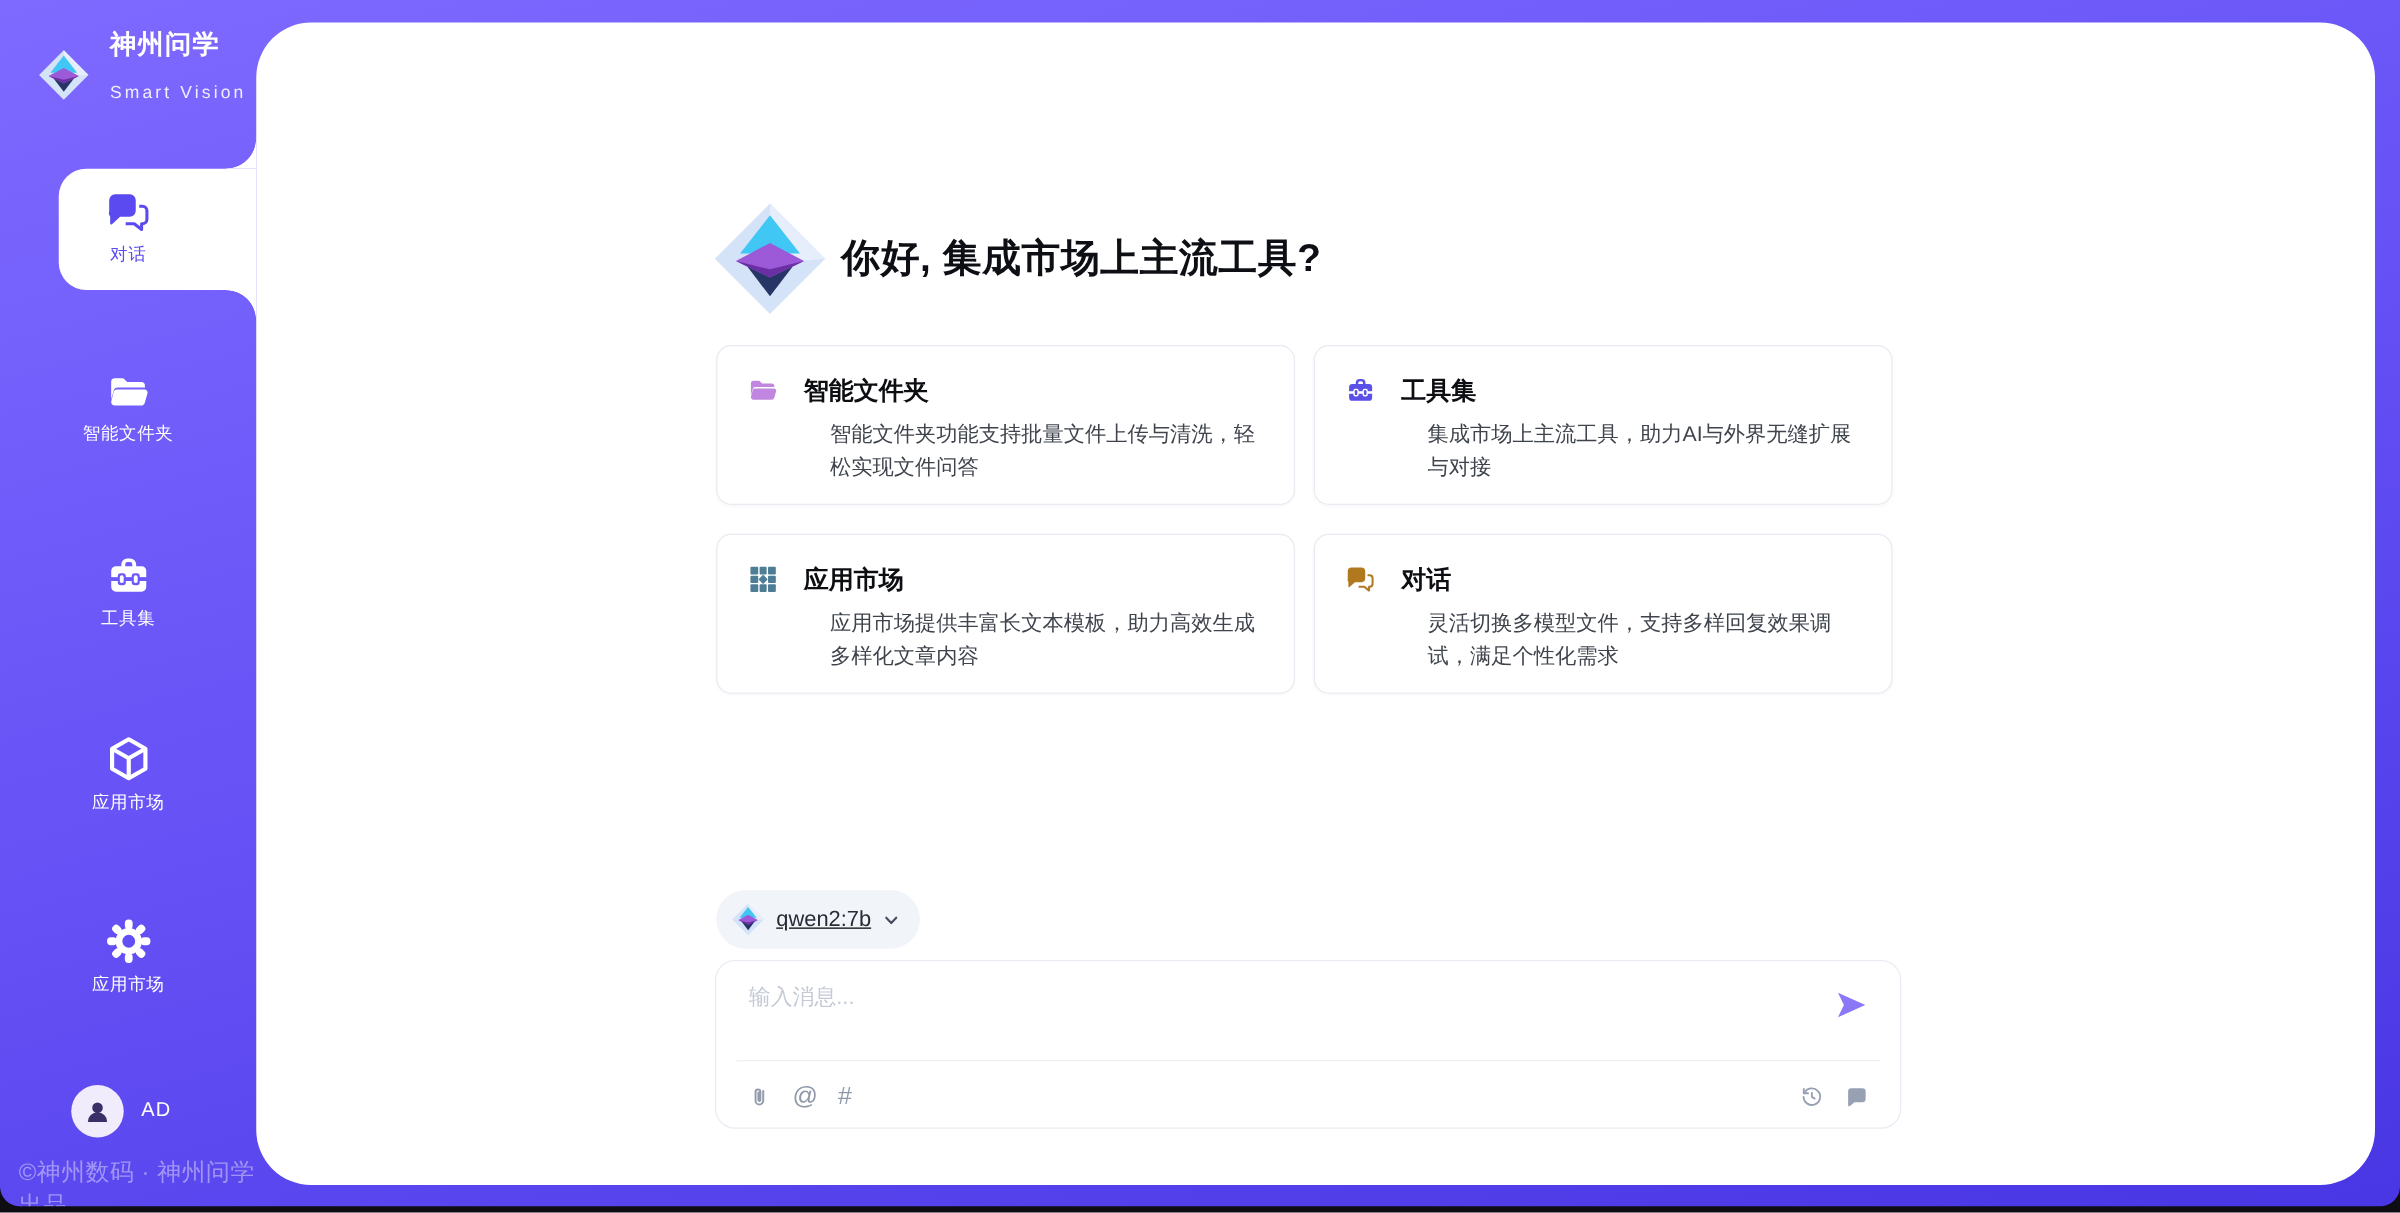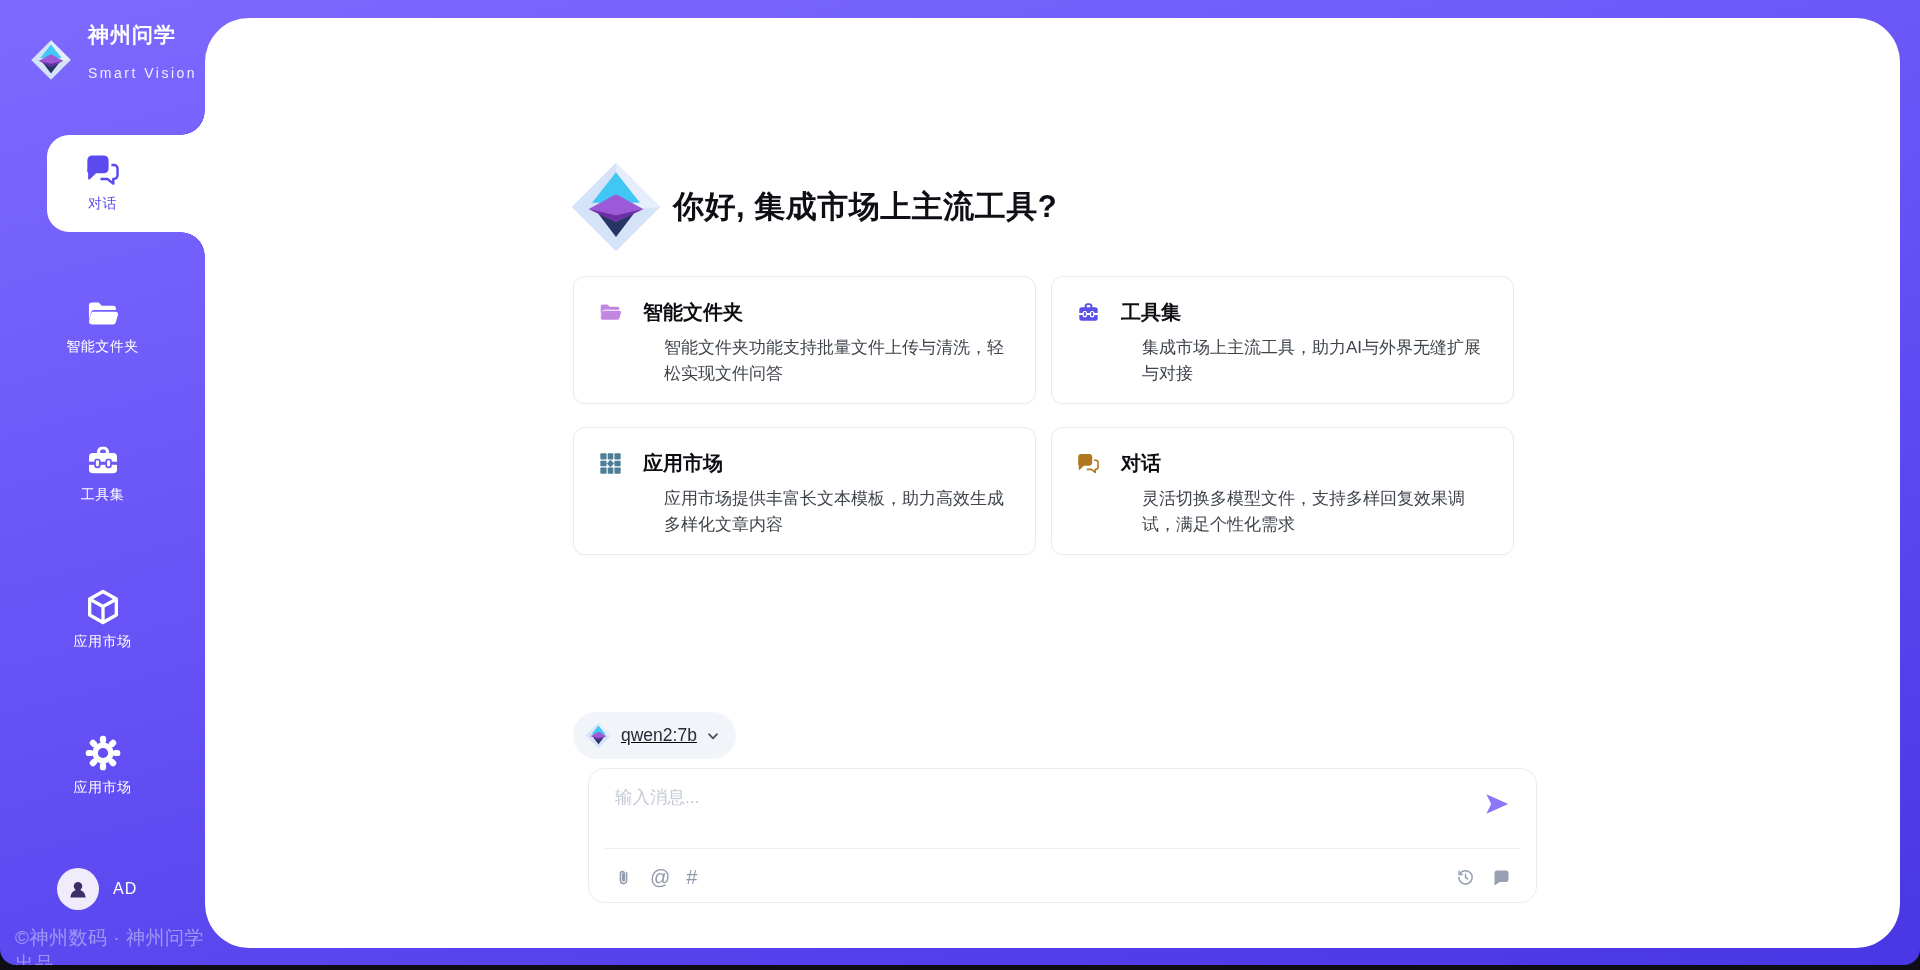--- a/index.html
+++ b/index.html
@@ -50,21 +50,21 @@
   .card-head { display:flex; align-items:center; gap:20px; }
   .card-title { font-size:20px; font-weight:700; color:#0c0e12; }
   .card-desc { margin:9px 0 0 66px; font-size:17px; color:#3f444c; line-height:1.5; }
 
   .model-pill { position:absolute; left:368px; top:694px; height:47px; display:inline-flex;
                 align-items:center; gap:9px; padding:0 16px 0 12px; background:#f1f4f9;
                 border:none; border-radius:24px; cursor:pointer;text-decoration:underline; }
   .model-name { font-size:17.5px; color:#262b36; }
 
   .input-card { position:absolute; left:367px; top:750px; width:949px; height:135px;
-                background:#fff; border:1.5px solid #e9edf3; border-radius:16px;margin-left:16px; }
+                background:#fff; border:1.5px solid #e9edf3; border-radius:16px; }
   .msg-input { position:absolute; left:26px; top:16px; width:810px; height:52px;
                border:none; outline:none; resize:none; background:transparent;
                font-size:17.5px; color:#2c313a; font-family:inherit; }
   .msg-input::placeholder { color:#c4cad6; }
   .send-btn { position:absolute; right:24px; top:20px; background:none; border:none; cursor:pointer; line-height:0; }
   .input-divider { position:absolute; left:16px; right:16px; top:79px; height:1px; background:#edeff4; }
   .input-toolbar { position:absolute; left:24px; right:24px; top:91px; height:34px;
                    display:flex; align-items:center; gap:16px; color:#8f99aa; }
   .tool-btn { background:none; border:none; cursor:pointer; color:#929cad; line-height:0; display:flex; align-items:center; }
   .tool-text { font-size:20px; color:#8f99aa; line-height:1; font-family:inherit; }

